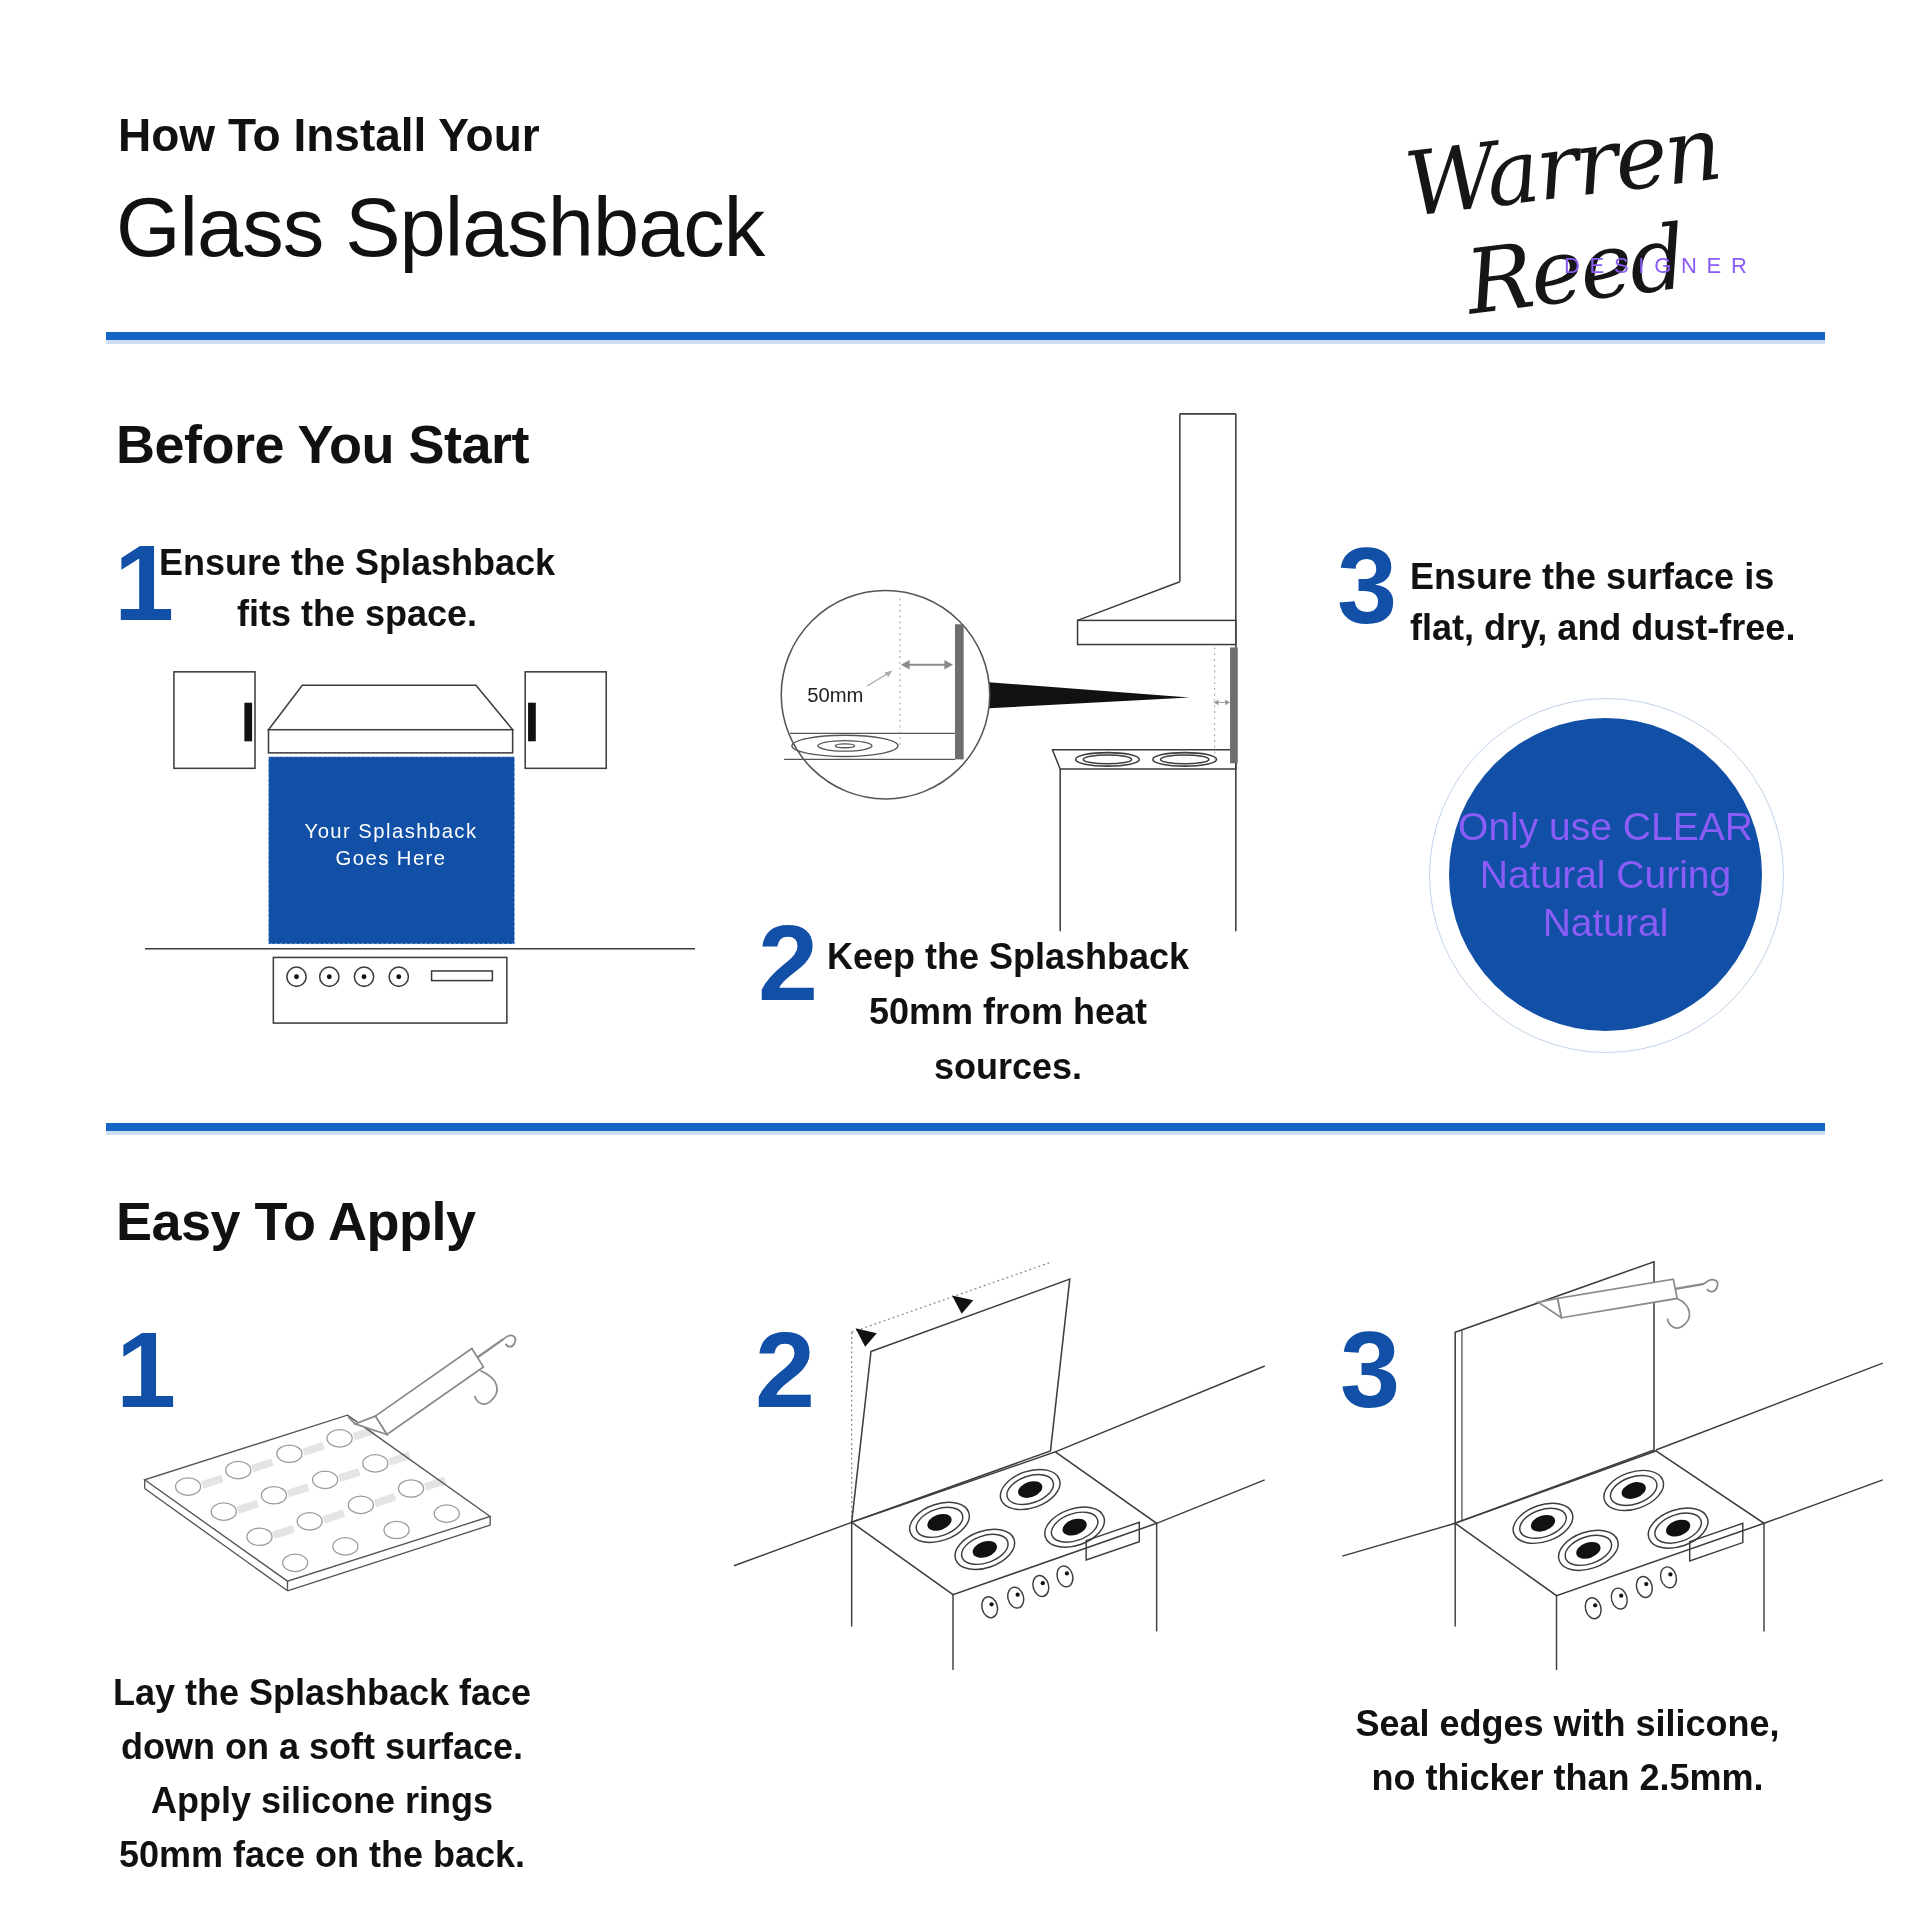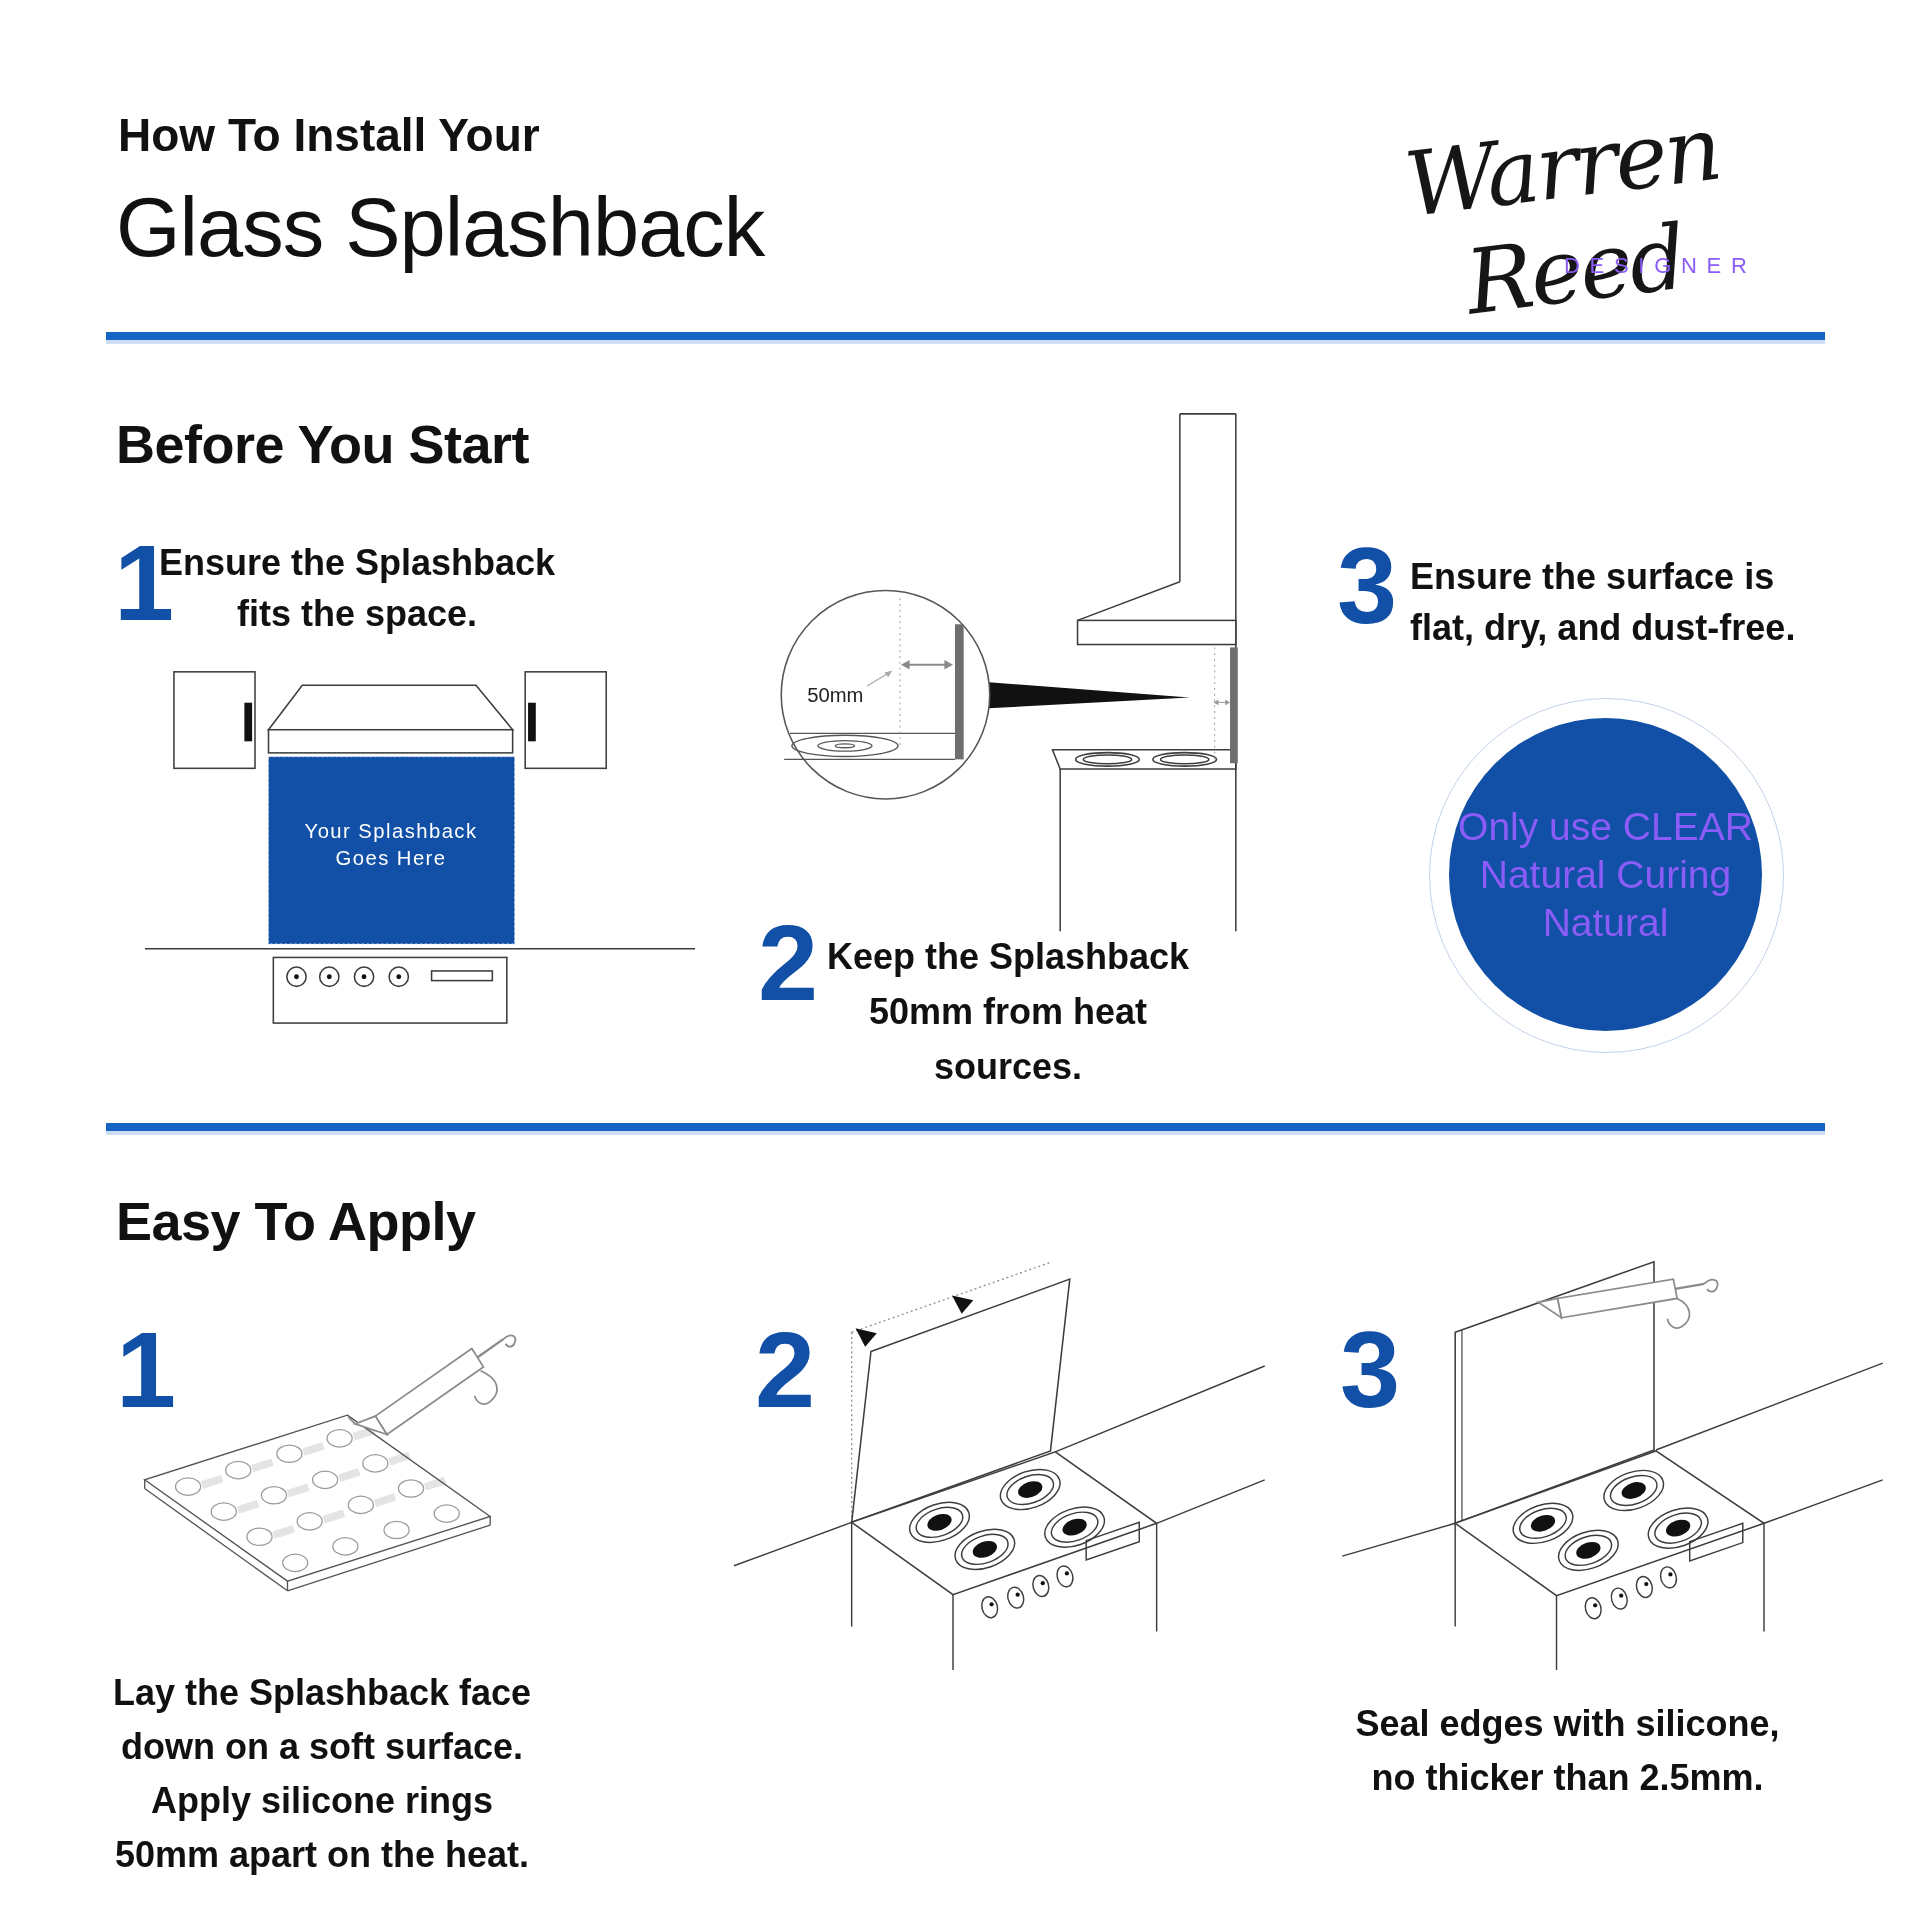--- a/index.html
+++ b/index.html
@@ -314,21 +314,21 @@
     <circle cx="262" cy="363" r="2.2" fill="#111"></circle>
       <circle cx="289" cy="353" r="2.2" fill="#111"></circle>
     <circle cx="315" cy="341" r="2.2" fill="#111"></circle>
       <circle cx="340" cy="331" r="2.2" fill="#111"></circle>
   </svg>
 
   <div class="abs caption" style="left:100px;top:1666px;width:444px;">
     <div class="ln">Lay the Splashback face</div>
     <div class="ln">down on a soft surface.</div>
     <div class="ln">Apply silicone rings</div>
-    <div class="ln">50mm apart on the heat.</div>
+    <div class="ln">50mm face on the back.</div>
   </div>
   <div class="abs caption" style="left:1326px;top:1697px;width:483px;">
     <div class="ln">Seal edges with silicone,</div>
     <div class="ln">no thicker than 2.5mm.</div>
   </div>
 
 </div>
 
 
 </body></html>

